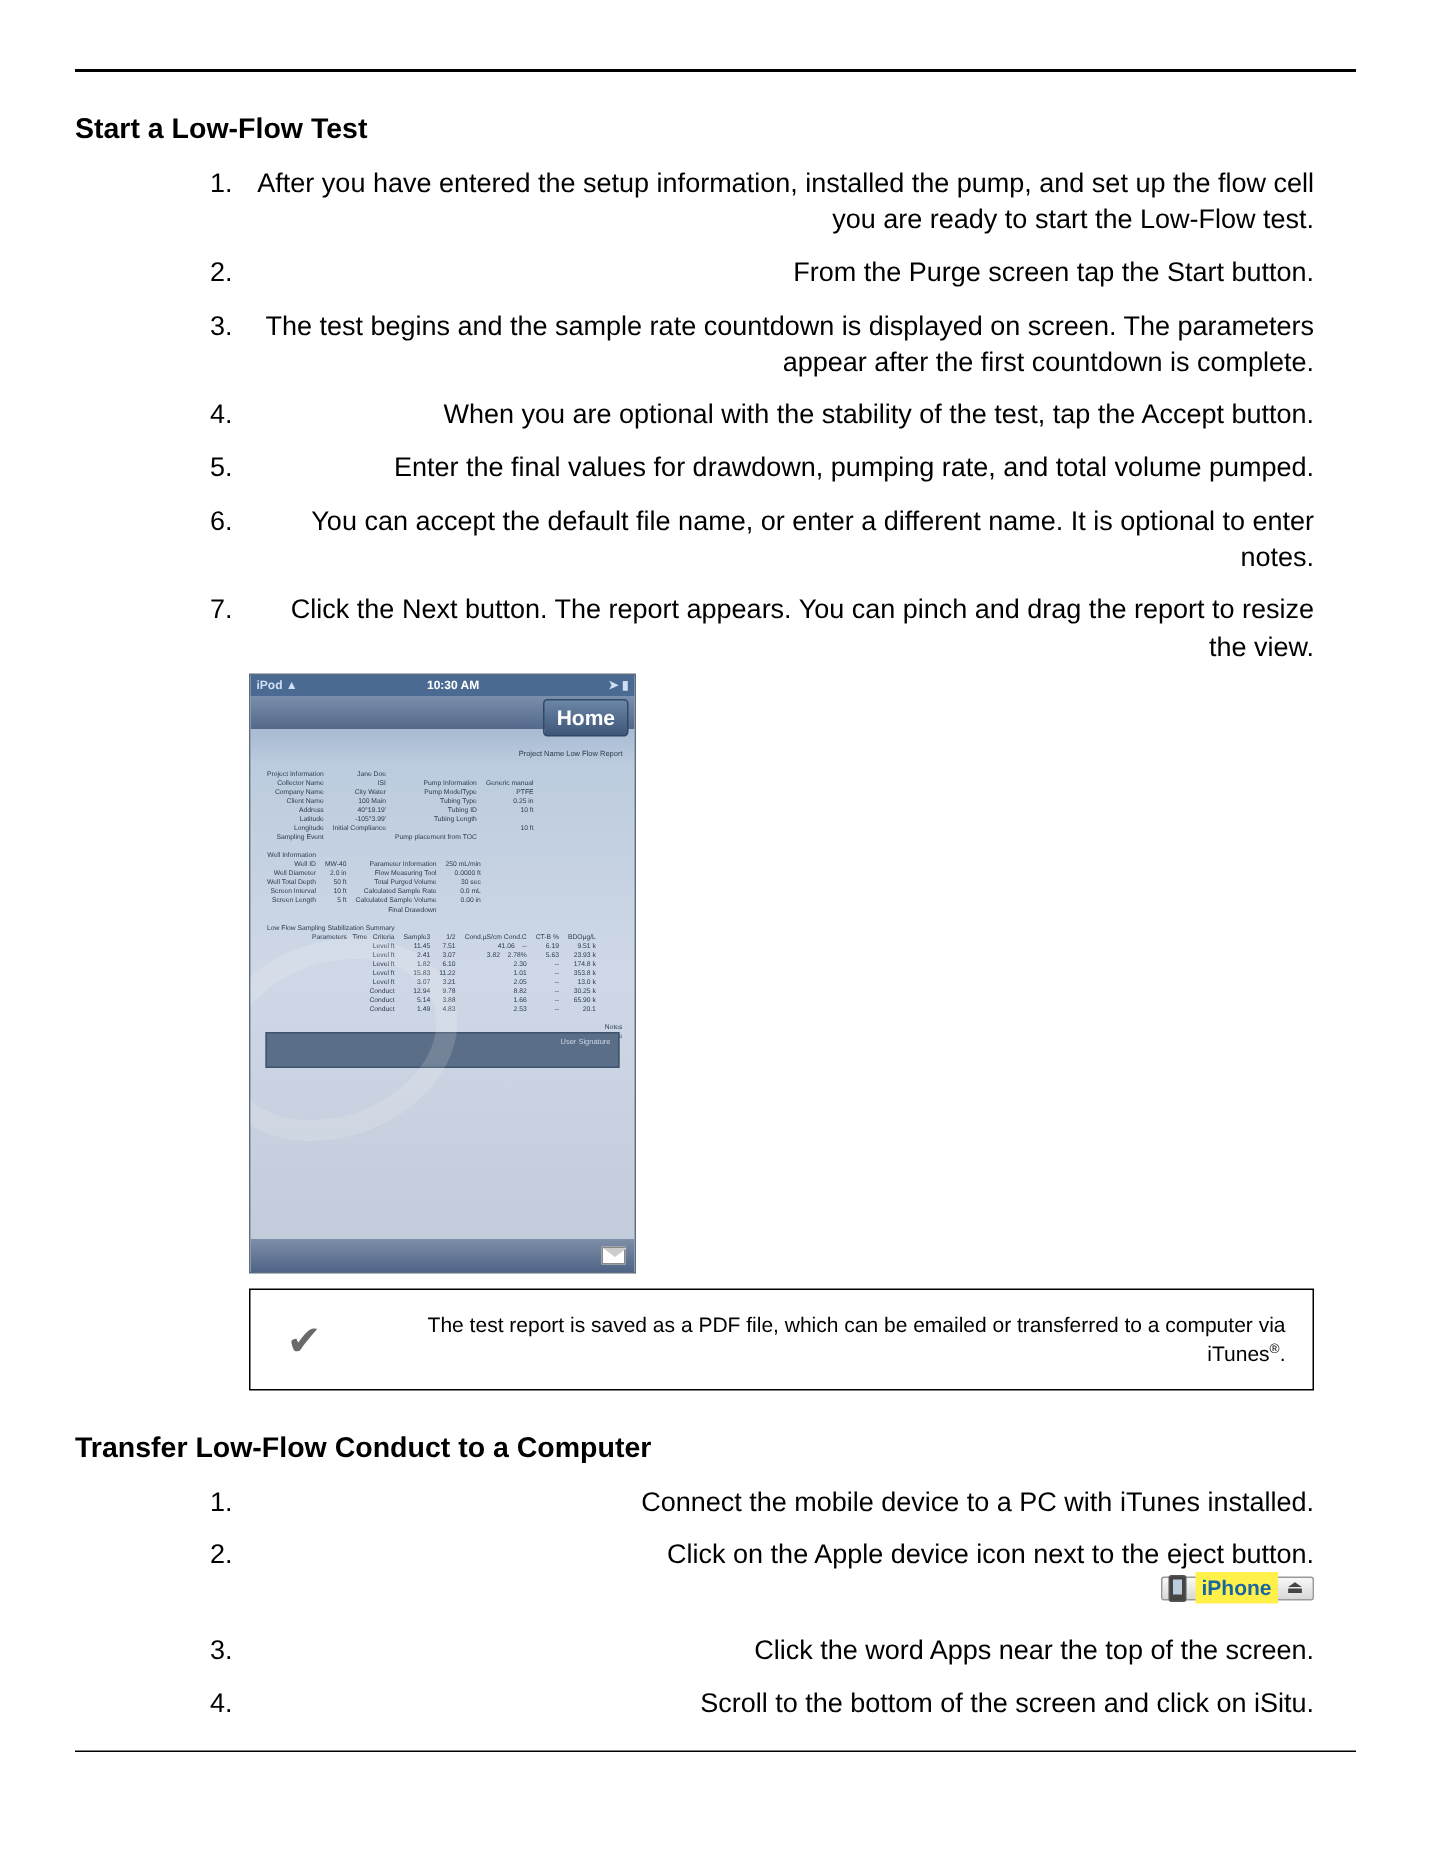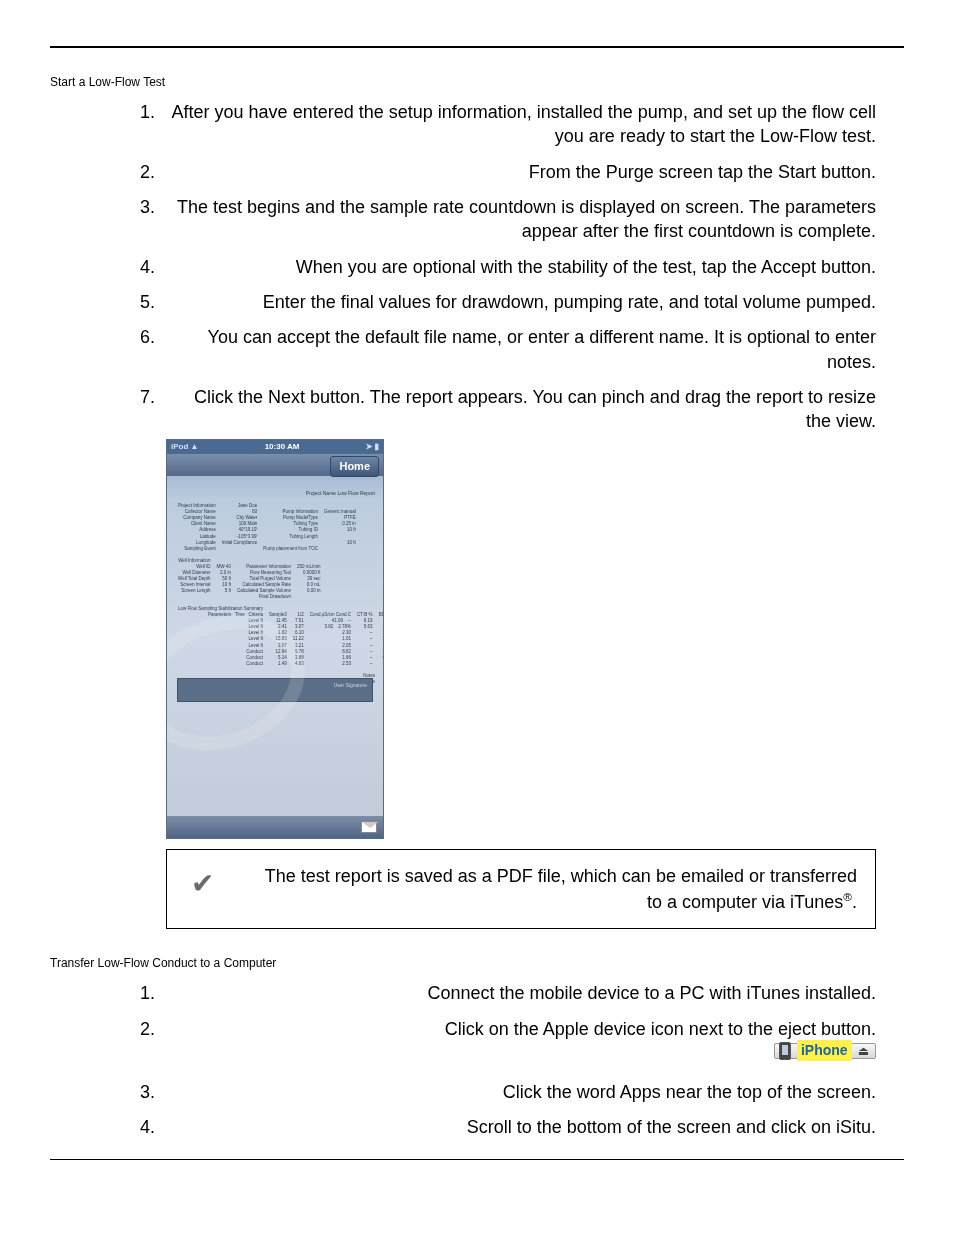--- a/index.html
+++ b/index.html
@@ -20,38 +20,38 @@
   .ruletop {
     border-top: 2px solid #000;
     margin-top: 46px;
   }
   .rulebot {
     border-top: 1px solid #000;
     margin-top: 20px;
     padding-bottom: 6px;
   }
   h2.section {
-    font-size: 12px;
-    font-weight: normal;
+    font-size: 19px;
+    font-weight: bold;
     margin: 26px 0 10px 0;
   }
   ol.steps {
     margin: 0 0 0 70px;
     padding: 0 28px 0 40px;
   }
   ol.steps > li {
     margin: 0 0 11px 0;
     padding-left: 6px;
     text-align: right;
   }
   .b { font-weight: normal; }
   sup { font-size: 0.65em; }
   
   .ipod {
-    width: 218px;
+    width: 258px;
     height: 400px;
     background: linear-gradient(#8aa0c0, #bcccde 15%, #cfd8e6 50%, #c0cad8);
     border: 1px solid #5b6c80;
     margin: 6px 0 10px 0;
     font-size: 6px;
     color: #fff;
     position: relative;
     overflow: hidden;
     font-family: Arial, sans-serif;
   }
@@ -71,21 +71,21 @@
     height: 22px;
     background: linear-gradient(#7a8fab, #54688a);
     padding: 2px 4px;
   }
   .ipod .homebtn {
     display: inline-block;
     background: linear-gradient(#6b86a7, #3f5678);
     border: 1px solid #2f4768;
     border-radius: 3px;
     color: #fff;
-    font-size: 11px;
+    font-size: 14px;
     font-weight: bold;
     padding: 2px 8px;
     margin-left: 43px;
   }
   .ipod .report {
     margin: 14px 8px;
     color: #2d3b4e;
     font-size: 4.5px;
   }
   .ipod .report .rtitle { margin-left: 80px; font-size: 5px; }
@@ -147,21 +147,21 @@
     align-items: flex-start;
     gap: 36px;
   }
   .callout .check {
     font-size: 28px;
     color: #6a6a6a;
     line-height: 1;
     margin-top: 6px;
     margin-left: 10px;
   }
-  .callout .ctext { font-size: 18px; }
+  .callout .ctext { font-size: 14px; }
   
   .iphonebadge {
     display: inline-flex;
     align-items: center;
     border: 1px solid #999;
     background: linear-gradient(#f8f8f8, #d8d8d8);
     height: 16px;
     padding: 2px 6px 2px 4px;
     margin: 2px 0 10px 0;
     border-radius: 2px;

